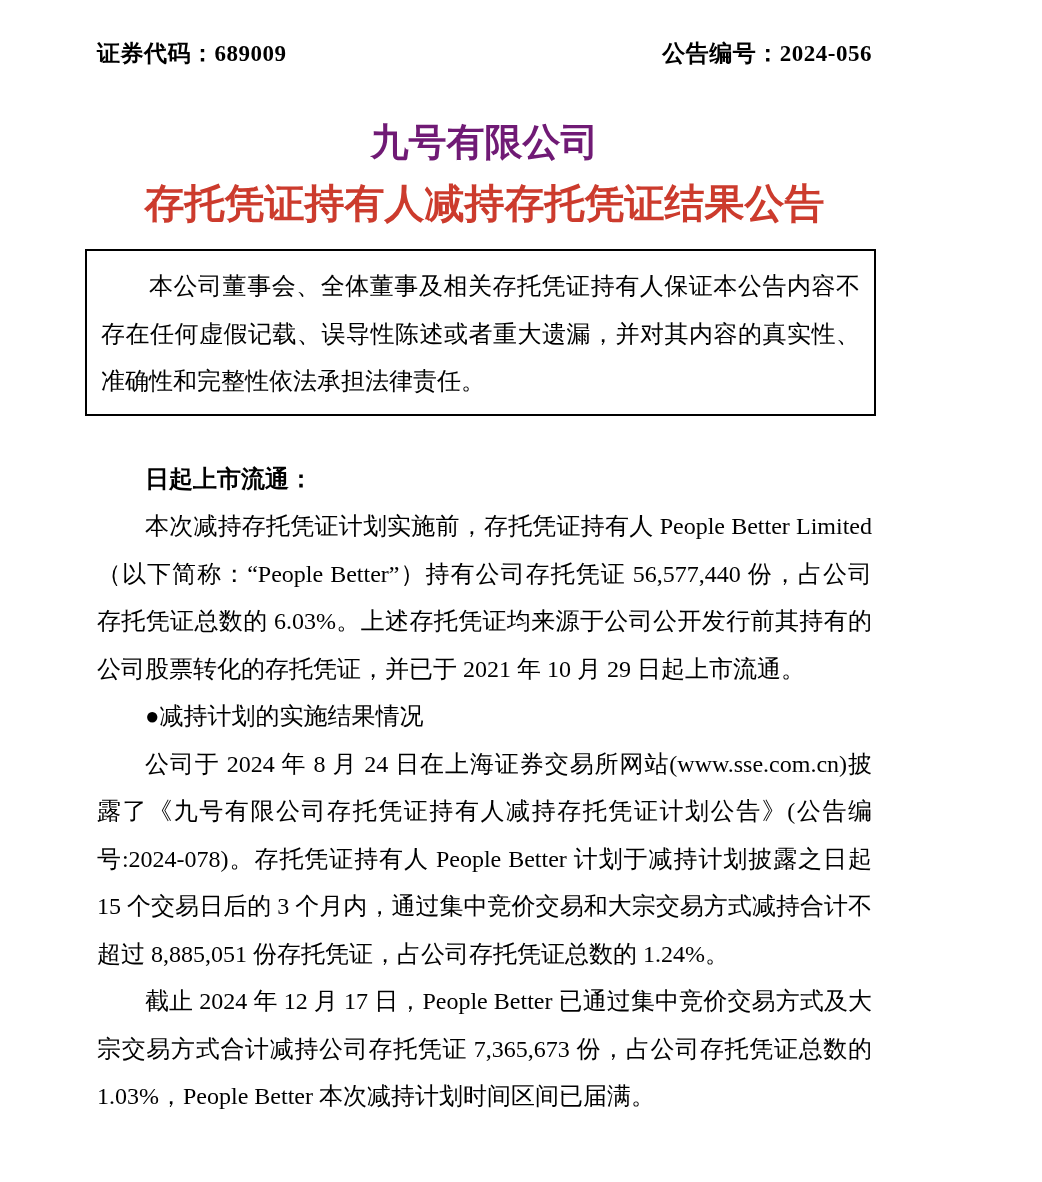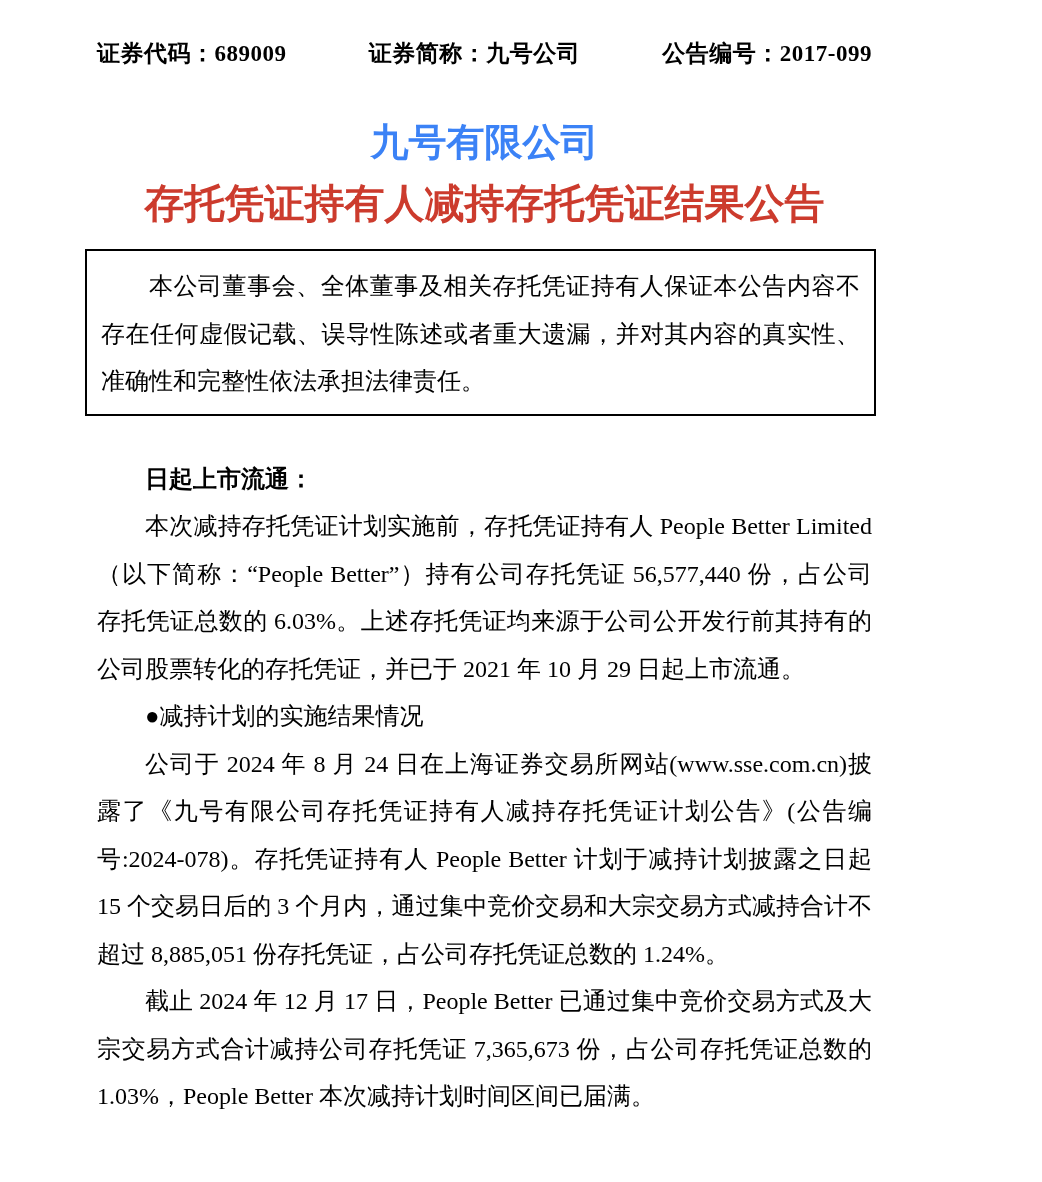--- a/index.html
+++ b/index.html
@@ -25,21 +25,21 @@
     font-size: 23px;
     font-weight: bold;
     letter-spacing: 0.5px;
   }
   .doc-title {
     margin: 50px 0 0 0;
     text-align: center;
     font-size: 38px;
     line-height: 46px;
     font-weight: bold;
-    color: #3b82f6;
+    color: #701a75;
   }
   .doc-subtitle {
     margin: 16px 0 0 0;
     text-align: center;
     font-size: 40px;
     line-height: 46px;
     font-weight: bold;
     color: #cc3b2d;
   }
   .disclaimer-box {
@@ -73,22 +73,21 @@
     text-align: left;
   }
 </style>
 </head>
 <body>
 
 <div class="page">
 
   <div class="doc-header">
     <span>证券代码：689009</span>
-    <span>证券简称：九号公司</span>
-    <span>公告编号：2017-099</span>
+    <span>公告编号：2024-056</span>
   </div>
 
   <h1 class="doc-title">九号有限公司</h1>
   <h2 class="doc-subtitle">存托凭证持有人减持存托凭证结果公告</h2>
 
   <div class="disclaimer-box">
     <p>本公司董事会、全体董事及相关存托凭证持有人保证本公告内容不存在任何虚假记载、误导性陈述或者重大遗漏，并对其内容的真实性、准确性和完整性依法承担法律责任。</p>
   </div>
 
   <div class="doc-body">

